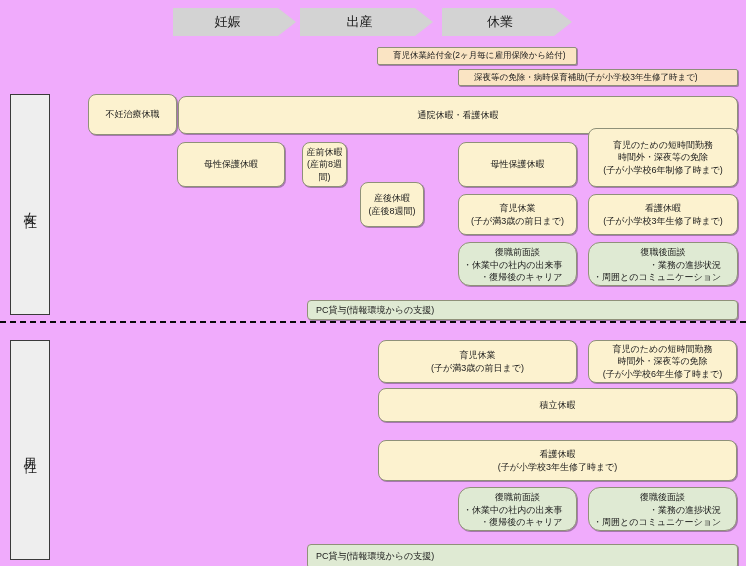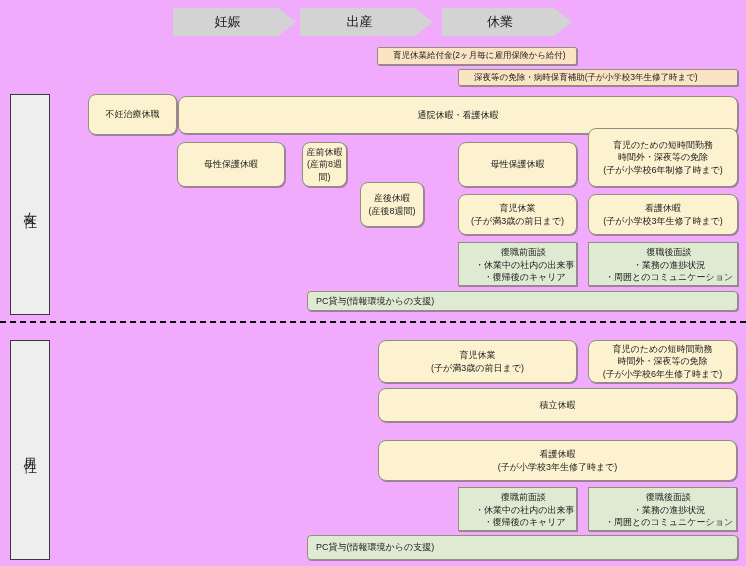--- a/index.html
+++ b/index.html
@@ -16,29 +16,29 @@
     filter:drop-shadow(1px 1px 1px rgba(0,0,0,0.45));
   }
   .box{
     position:absolute;box-sizing:border-box;
     display:flex;align-items:center;justify-content:center;
     text-align:center;white-space:pre-line;
     font-size:9px;line-height:1.4;
     box-shadow:1px 1px 0 rgba(0,0,0,0.30);
   }
   .cream{background:#FCF2CF;border:1px solid #8F9179;border-radius:8px;}
-  .green{background:#DFEAD3;border:1px solid #8F9179;border-radius:0;padding-left:12px;}
+  .green{background:#DFEAD3;border:1px solid #8F9179;border-radius:12px;}
   .peach{
     background:#FAE4C3;border:1px solid #8F8F7A;border-radius:2px;
     justify-content:flex-start;text-align:left;padding-left:15px;font-size:8.5px;
   }
-  .pcbox{border-radius:4px;justify-content:flex-start;text-align:left;padding-left:8px;}
+  .pcbox{border-radius:4px;justify-content:flex-start;text-align:left;padding-left:8px;margin-top:9px;}
   .iv{flex-direction:column;justify-content:flex-start;padding-top:4px;align-items:center;}
   .iv-title{text-align:center;font-size:9px;line-height:1.3;}
-  .iv-items{text-align:center;white-space:pre-line;align-self:flex-start;padding-left:4px;font-size:9px;line-height:1.4;}
+  .iv-items{text-align:right;white-space:pre-line;align-self:flex-start;padding-left:4px;font-size:9px;line-height:1.4;}
   .vbar{
     position:absolute;left:10px;width:40px;background:#EEEEEE;border:1px solid #3a3a3a;
     box-sizing:border-box;display:flex;align-items:center;justify-content:center;
     writing-mode:vertical-rl;text-orientation:upright;font-size:13px;letter-spacing:3px;
   }
   .divider{
     position:absolute;left:0;width:746px;height:0;
     border-top:2px dashed #0a0a0a;
   }
   .z2{z-index:2;}

